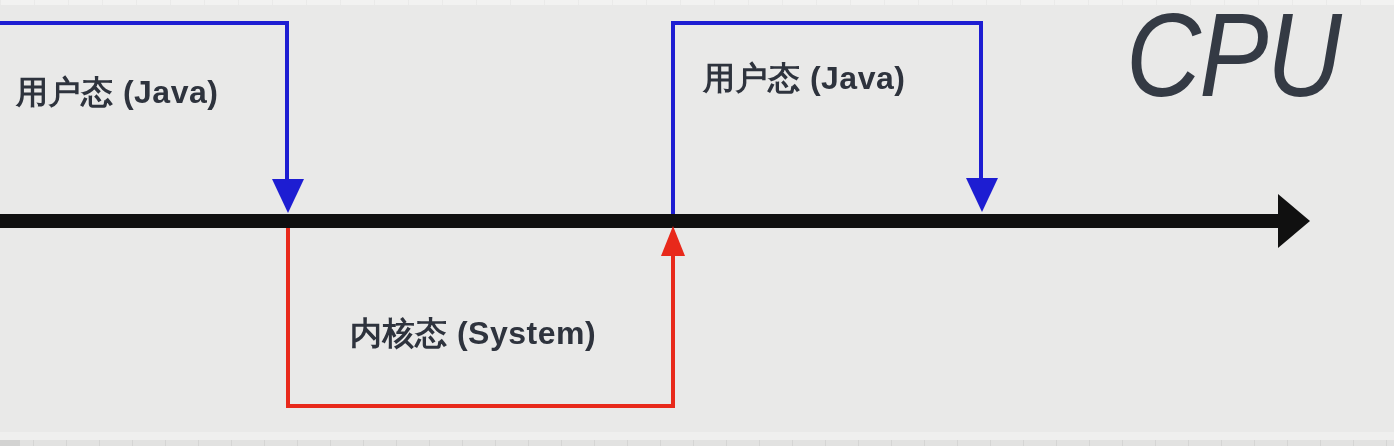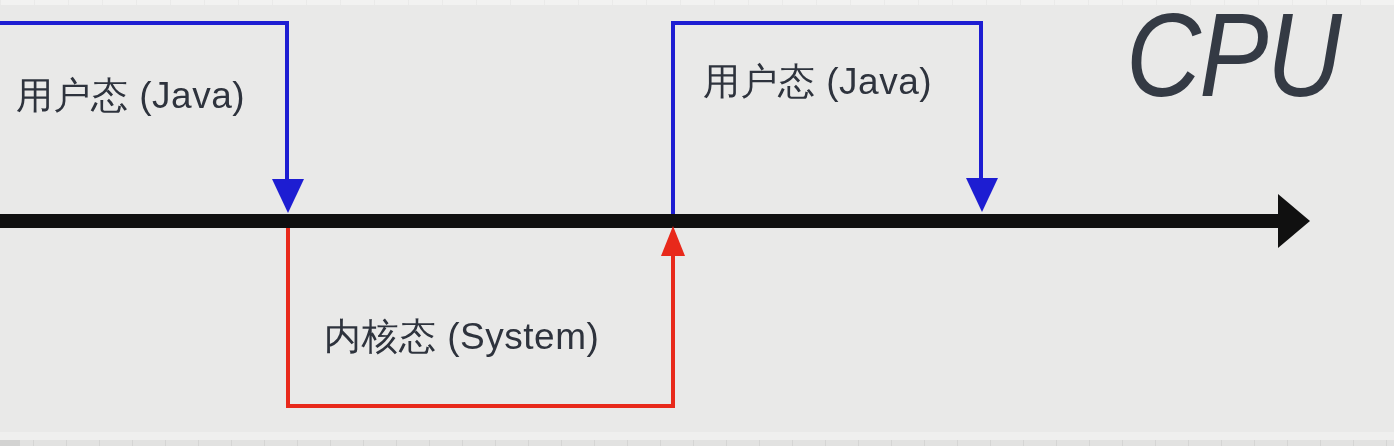--- a/index.html
+++ b/index.html
@@ -72,28 +72,28 @@
   .arrow-up-red {
     border-left: 12px solid transparent;
     border-right: 12px solid transparent;
     border-bottom: 30px solid var(--kernel-mode-red, #e8291b);
   }
   .a3 { left: 661px; top: 226px; }
 
   
   .mode-label {
     position: absolute;
-    font-size: 37px; font-weight: normal;
+    font-size: 32px; font-weight: bold;
     color: var(--label-text, #2e333d);
     letter-spacing: 0.5px;
     white-space: nowrap;
   }
   .l1 { left: 16px;  top: 71px; }
   .l2 { left: 703px; top: 57px; }
-  .l3 { left: 324px; top: 312px; }
+  .l3 { left: 350px; top: 312px; }
 
   .cpu-title {
     position: absolute; left: 1126px; top: -9px;
     font-size: 118px; font-style: italic; font-weight: 400;
     line-height: 1.1;
     color: var(--cpu-text, #343a44);
     letter-spacing: -2px;
     transform: scaleX(0.88);
     transform-origin: 0 0;
     white-space: nowrap;

